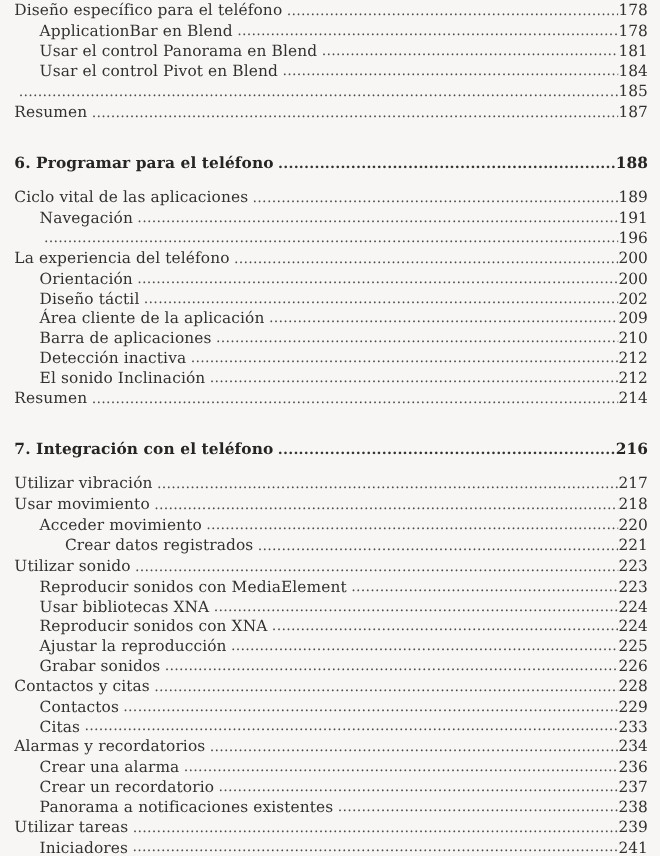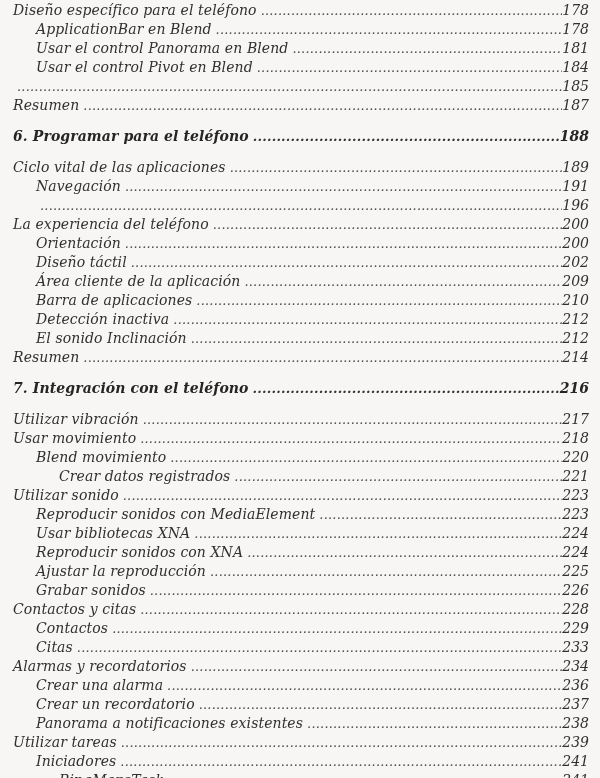--- a/index.html
+++ b/index.html
@@ -12,33 +12,32 @@
   }
   .page {
     box-sizing: border-box;
     width: 600px;
     height: 778px;
     padding: 1px 11px 0 13px;
     font-family: "DejaVu Serif", "Liberation Serif", serif;
     font-size: 14px;
     color: #32302e;
     background: #f7f6f4;
-    font-style: italic;
   }
   .toc-row {
     display: flex;
     align-items: baseline;
     line-height: 18px;
     white-space: nowrap;
   }
-  .toc-row.lvl1 { padding-left: 23px; }
+  .toc-row.lvl1 { padding-left: 23px; align-items: flex-end; }
   .toc-row.lvl2 { padding-left: 46px; }
   .toc-row.chapter {
     font-weight: bold;
-    margin-top: 12px;
+    margin-top: 28px;
     margin-bottom: 12px;
     color: #272524;
   }
   .toc-title {
     flex: 0 0 auto;
     letter-spacing: 0.1px;
   }
   .toc-dots {
     flex: 1 1 auto;
     overflow: hidden;
@@ -156,21 +155,21 @@
     <span class="toc-title">Utilizar vibración</span>
     <span class="toc-dots" aria-hidden="true">....................................................................................................................................................................................................................................................................</span>
     <span class="toc-page">217</span>
   </div>
       <div class="toc-row lvl0">
     <span class="toc-title">Usar movimiento</span>
     <span class="toc-dots" aria-hidden="true">....................................................................................................................................................................................................................................................................</span>
     <span class="toc-page">218</span>
   </div>
       <div class="toc-row lvl1">
-    <span class="toc-title">Blend movimiento</span>
+    <span class="toc-title">Acceder movimiento</span>
     <span class="toc-dots" aria-hidden="true">....................................................................................................................................................................................................................................................................</span>
     <span class="toc-page">220</span>
   </div>
       <div class="toc-row lvl2">
     <span class="toc-title">Crear datos registrados</span>
     <span class="toc-dots" aria-hidden="true">....................................................................................................................................................................................................................................................................</span>
     <span class="toc-page">221</span>
   </div>
       <div class="toc-row lvl0">
     <span class="toc-title">Utilizar sonido</span>

